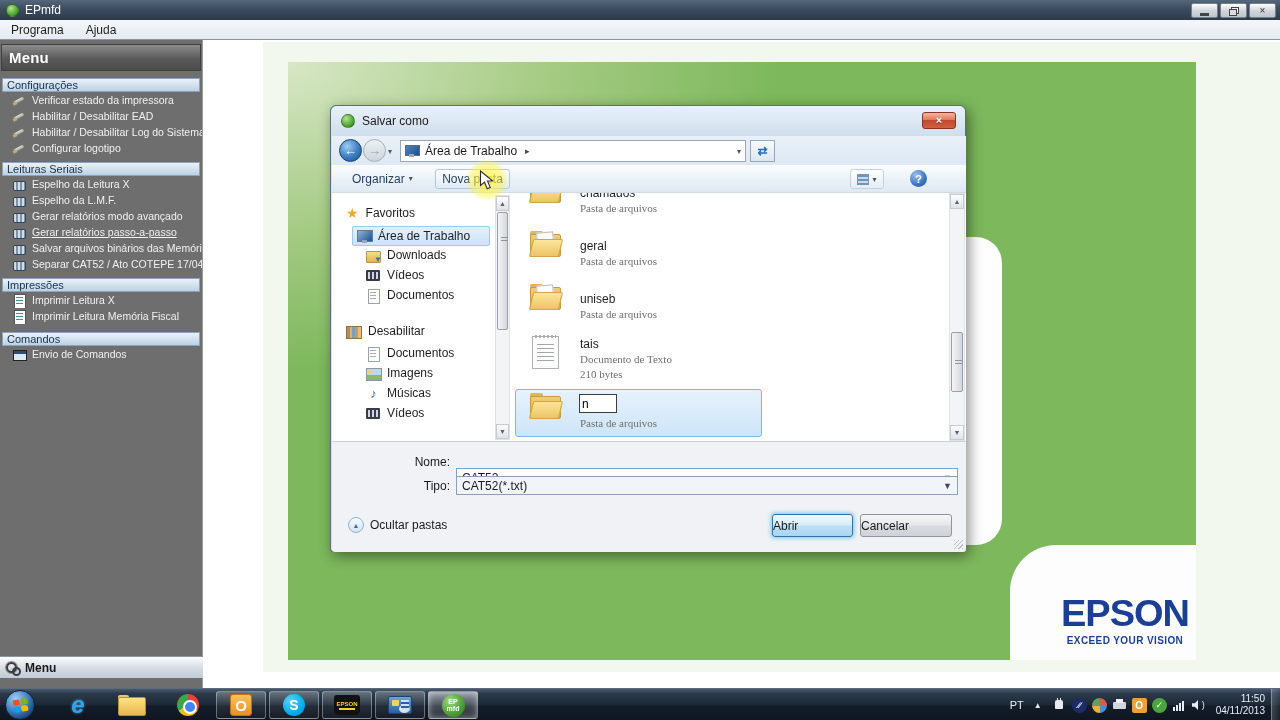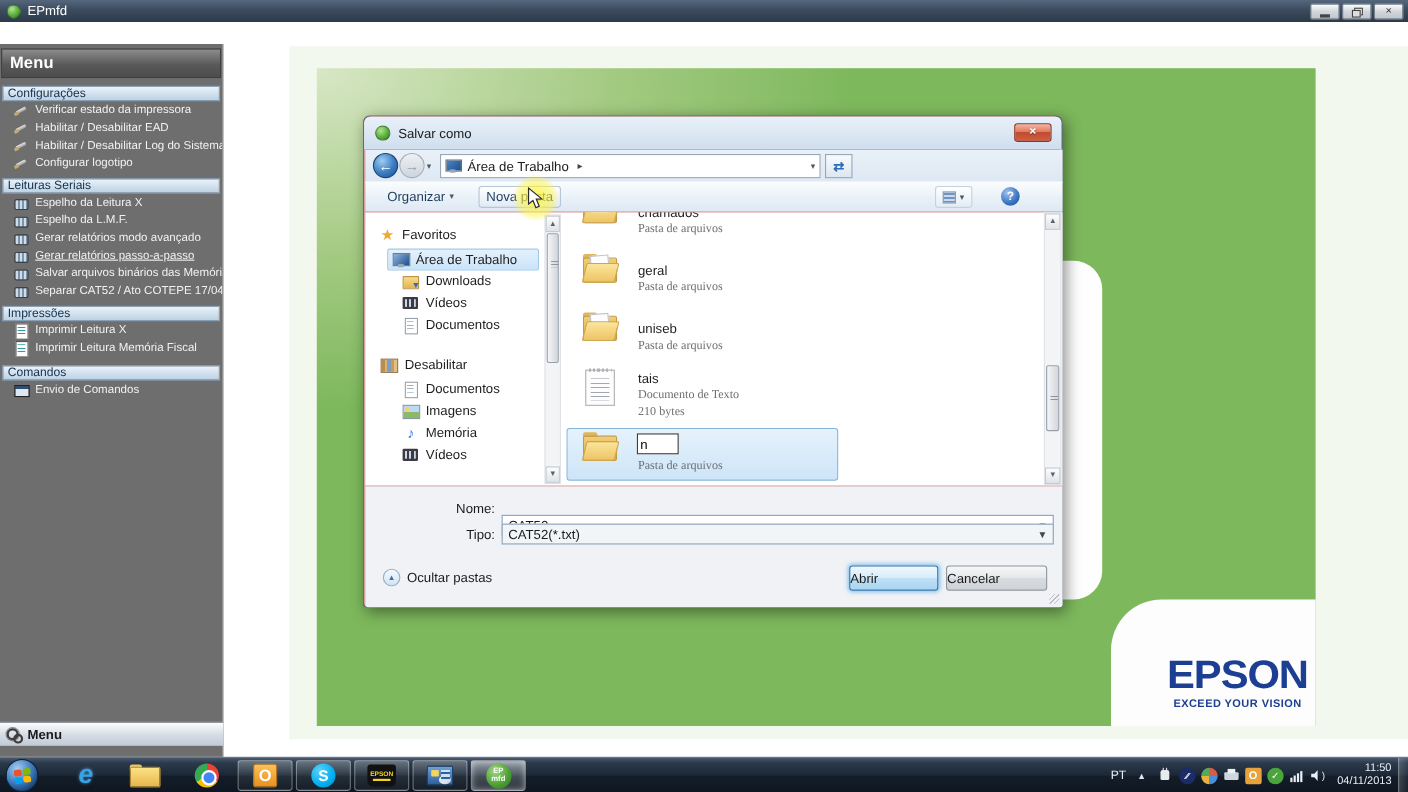--- a/index.html
+++ b/index.html
@@ -46,21 +46,21 @@
   .pale{left:263px;top:42px;width:1017px;height:630px;background:#f3f8ee;z-index:1;}
   .green{left:288px;top:62px;width:908px;height:598px;z-index:1;
          background:radial-gradient(680px 430px at 0px 0px,#d8e7c6 0%,#a3ca81 40%,#7db85c 72%,#7db85c 100%);}
   .white-card{left:700px;top:237px;width:302px;height:308px;background:#fefefe;border-radius:0 26px 26px 0;z-index:1;}
   .white-notch{left:1010px;top:545px;width:186px;height:115px;background:#fdfdfd;border-top-left-radius:46px;z-index:1;}
   .brand{left:1055px;top:594px;width:140px;text-align:center;z-index:2;color:#1c3f94;}
   .brand .nm{font-size:38px;font-weight:bold;letter-spacing:-1px;line-height:40px;transform:scaleY(.95);}
   .brand .tg{font-size:10px;font-weight:bold;letter-spacing:.4px;margin-top:1px;white-space:nowrap;}
 
   
-  .dlg{left:330px;top:105px;width:636px;height:447px;background:#b91c1c;border:1px solid #5f6e7d;border-radius:6px 6px 3px 3px;box-shadow:3px 4px 14px rgba(0,0,0,.45),inset 0 0 0 1px rgba(255,255,255,.75);z-index:6;}
+  .dlg{left:330px;top:105px;width:636px;height:447px;background:#14b8a6;border:1px solid #5f6e7d;border-radius:6px 6px 3px 3px;box-shadow:3px 4px 14px rgba(0,0,0,.45),inset 0 0 0 1px rgba(255,255,255,.75);z-index:6;}
   .dlg-title{left:0;top:0;width:100%;height:30px;background:linear-gradient(180deg,#e9f1f9,#cfdeed);border-radius:6px 6px 0 0;display:flex;align-items:center;padding-left:10px;}
   .dlg-title .t{font-size:12px;color:#1a1a1a;margin-left:7px;}
   .dlg-ico{width:14px;height:14px;border-radius:50%;background:radial-gradient(circle at 35% 30%,#b3e48f,#59ad3c 55%,#2e7b1e);border:1px solid rgba(0,0,0,.25);}
   .dlg-close{right:9px;top:6px;width:34px;height:17px;border:1px solid #8c3326;border-radius:3px;background:linear-gradient(180deg,#f4b5a0,#e07a5d 45%,#c14a31 50%,#d05f41);color:#fff;font-size:11px;font-weight:bold;display:flex;align-items:center;justify-content:center;line-height:1;text-shadow:0 1px 1px rgba(0,0,0,.4);}
   .dlg-addr{left:1px;top:30px;width:634px;height:30px;background:linear-gradient(180deg,#e9f0f8,#dde8f3);}
   .nav-circ{top:3px;width:23px;height:23px;border-radius:50%;display:flex;align-items:center;justify-content:center;font-size:13px;font-weight:bold;}
   .nav-back{left:7px;background:radial-gradient(circle at 35% 30%,#9ecdf2,#3a7cc2 55%,#1c4f8d);border:1px solid #17456f;color:#fff;}
   .nav-fwd{left:31px;background:linear-gradient(180deg,#eef1f5,#cdd4db);border:1px solid #a5aeb8;color:#98a2ad;}
   .chev{color:#4a5866;font-size:8px;}
   .crumb{left:68px;top:4px;width:346px;height:22px;background:#fff;border:1px solid #96a8ba;display:flex;align-items:center;padding:0 4px;font-size:12px;color:#1a1a1a;}
@@ -194,20 +194,24 @@
         </div>
       <div class="wbtn">
           <div class="g-res"></div>
         </div>
       <div class="wbtn">
           <span>×</span>
         </div>
     </div>
   </div>
 
+  <div class="r menubar">
+    <span>Programa</span>
+    <span>Ajuda</span>
+  </div>
 
   <div class="r sidebar">
     <div class="side-menu-hd">Menu</div>
 
     <div class="side-hd">Configurações</div>
     <div class="side-it">
         <span class="si si-tool"></span>
         <span class="lab">Verificar estado da impressora</span>
       </div>
     <div class="side-it">
@@ -351,21 +355,21 @@
       <div class="np-it" style="left:30px;top:151px;">
         <span class="mi mi-doc"></span>
           <span>Documentos</span>
       </div>
       <div class="np-it" style="left:30px;top:171px;">
         <span class="mi mi-img"></span>
           <span>Imagens</span>
       </div>
       <div class="np-it" style="left:30px;top:191px;">
         <span class="mi mi-mus">♪</span>
-          <span>Memória</span>
+          <span>Músicas</span>
       </div>
       <div class="np-it" style="left:30px;top:211px;">
         <span class="mi mi-film"></span>
           <span>Vídeos</span>
       </div>
 
       <div class="r sb" style="left:163px;top:2px;width:15px;height:245px;">
         <div class="sb-btn" style="top:0;">▲</div>
         <div class="sb-th" style="top:16px;height:118px;">
             <div class="sb-grip" style="top:24px;"></div>

